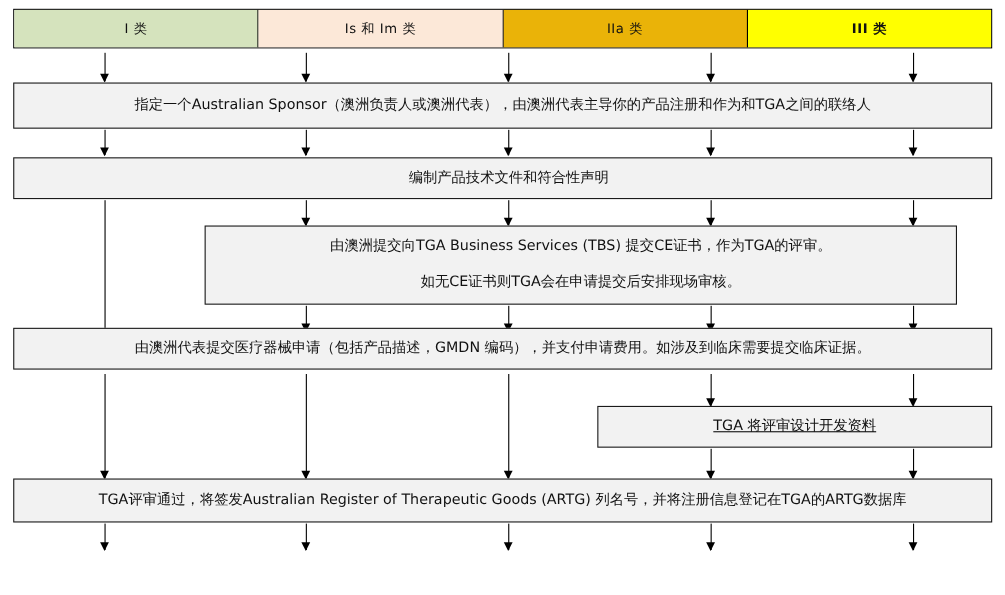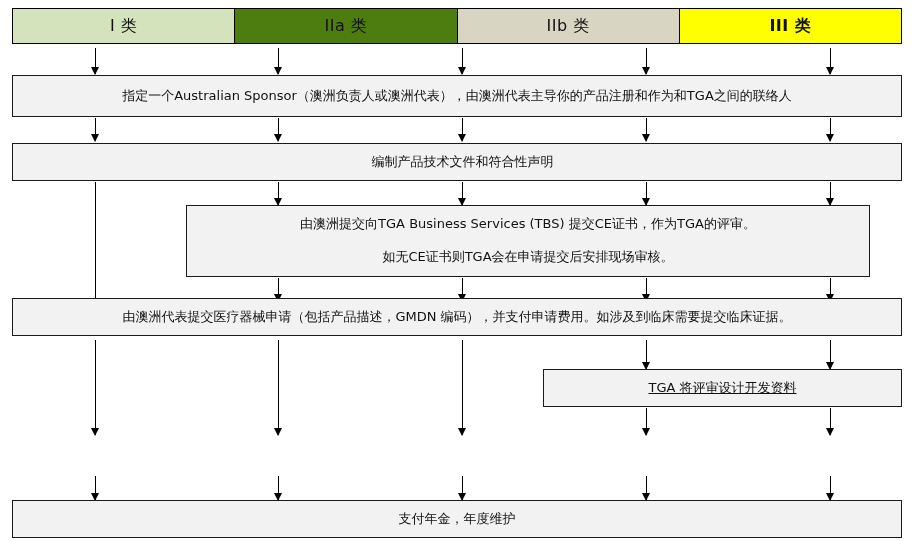--- a/index.html
+++ b/index.html
@@ -27,21 +27,21 @@
     height: 36px;
     display: flex;
     box-sizing: border-box;
     border: 1px solid #000000;
   }
   .class-cell {
     flex: 1 1 0;
     display: flex;
     align-items: center;
     justify-content: center;
-    font-size: 16px;
+    font-size: 12px;
     color: #111111;
     border-right: 1px solid #000000;
     box-sizing: border-box;
     letter-spacing: 0.5px;
   }
   .class-cell:last-child { border-right: none; }
 
   
   .proc-box {
     position: absolute;
@@ -88,25 +88,25 @@
 </style>
 </head>
 <body>
 
 <div id="canvas">
 
   <div class="class-header-row">
     <div class="class-cell" style="background:#d5e3bd;">
       <span>I 类</span>
     </div>
-    <div class="class-cell" style="background:#4d7c0f;">
+    <div class="class-cell" style="background:#fce8d8;">
+      <span>Is 和 Im 类</span>
+    </div>
+    <div class="class-cell" style="background:#eab308;">
       <span>IIa 类</span>
-    </div>
-    <div class="class-cell" style="background:#d8d5c3;">
-      <span>IIb 类</span>
     </div>
     <div class="class-cell" style="background:#ffff00;font-weight:bold;">
       <span>III 类</span>
     </div>
   </div>
 
   <div class="arrow" style="left:90px; top:48px; height:26px;">
       <span class="shaft"></span>
       <span class="head"></span>
     </div>
@@ -231,20 +231,23 @@
 
   <div class="arrow" style="left:641px; top:408px; height:27px;">
       <span class="shaft"></span>
       <span class="head"></span>
     </div>
   <div class="arrow" style="left:825px; top:408px; height:27px;">
       <span class="shaft"></span>
       <span class="head"></span>
     </div>
 
+  <div class="proc-box" style="left:12px; top:435px; width:890px; height:40px;">
+    <span class="line">TGA评审通过，将签发Australian Register of Therapeutic Goods (ARTG) 列名号，并将注册信息登记在TGA的ARTG数据库</span>
+  </div>
 
   <div class="arrow" style="left:90px; top:476px; height:24px;">
       <span class="shaft"></span>
       <span class="head"></span>
     </div>
   <div class="arrow" style="left:273px; top:476px; height:24px;">
       <span class="shaft"></span>
       <span class="head"></span>
     </div>
   <div class="arrow" style="left:457px; top:476px; height:24px;">
@@ -253,17 +256,14 @@
     </div>
   <div class="arrow" style="left:641px; top:476px; height:24px;">
       <span class="shaft"></span>
       <span class="head"></span>
     </div>
   <div class="arrow" style="left:825px; top:476px; height:24px;">
       <span class="shaft"></span>
       <span class="head"></span>
     </div>
 
-  <div class="proc-box" style="left:12px; top:500px; width:890px; height:38px;">
-    <span class="line">支付年金，年度维护</span>
-  </div>
 
 </div>
 
 </body></html>

